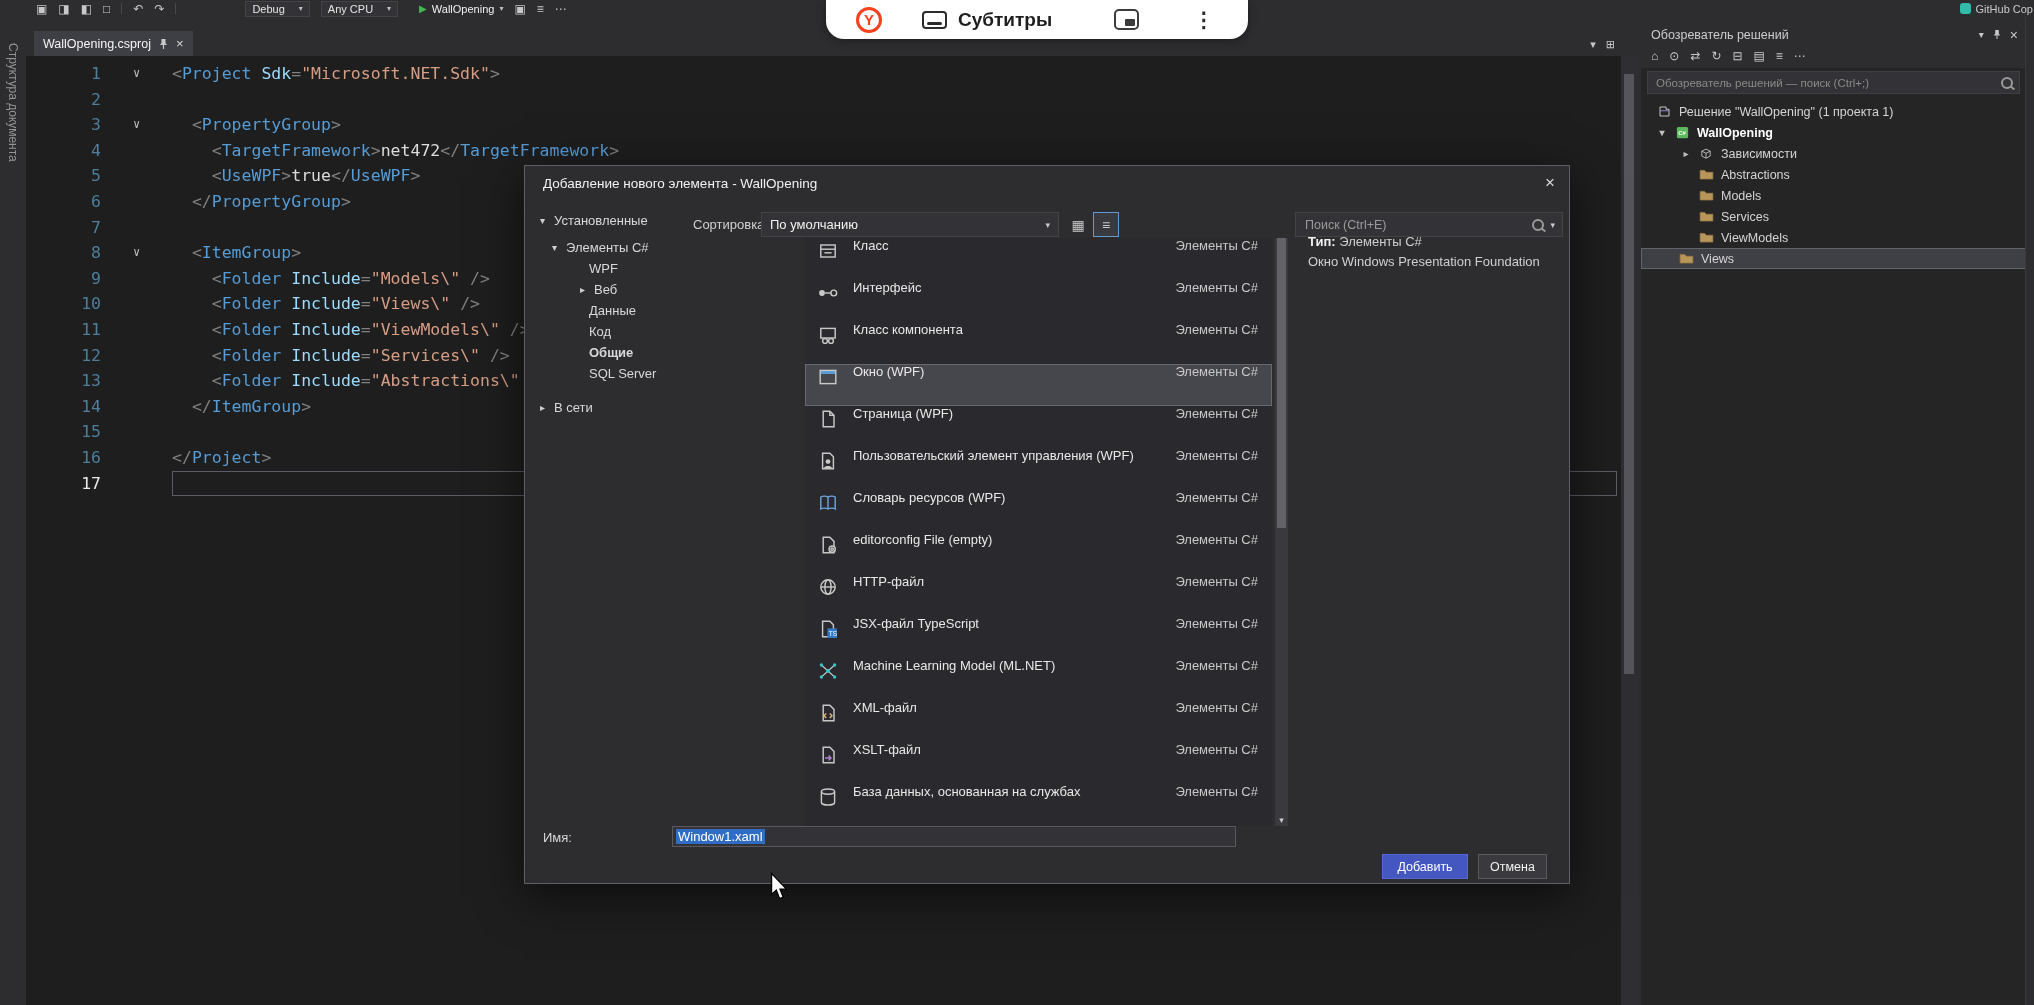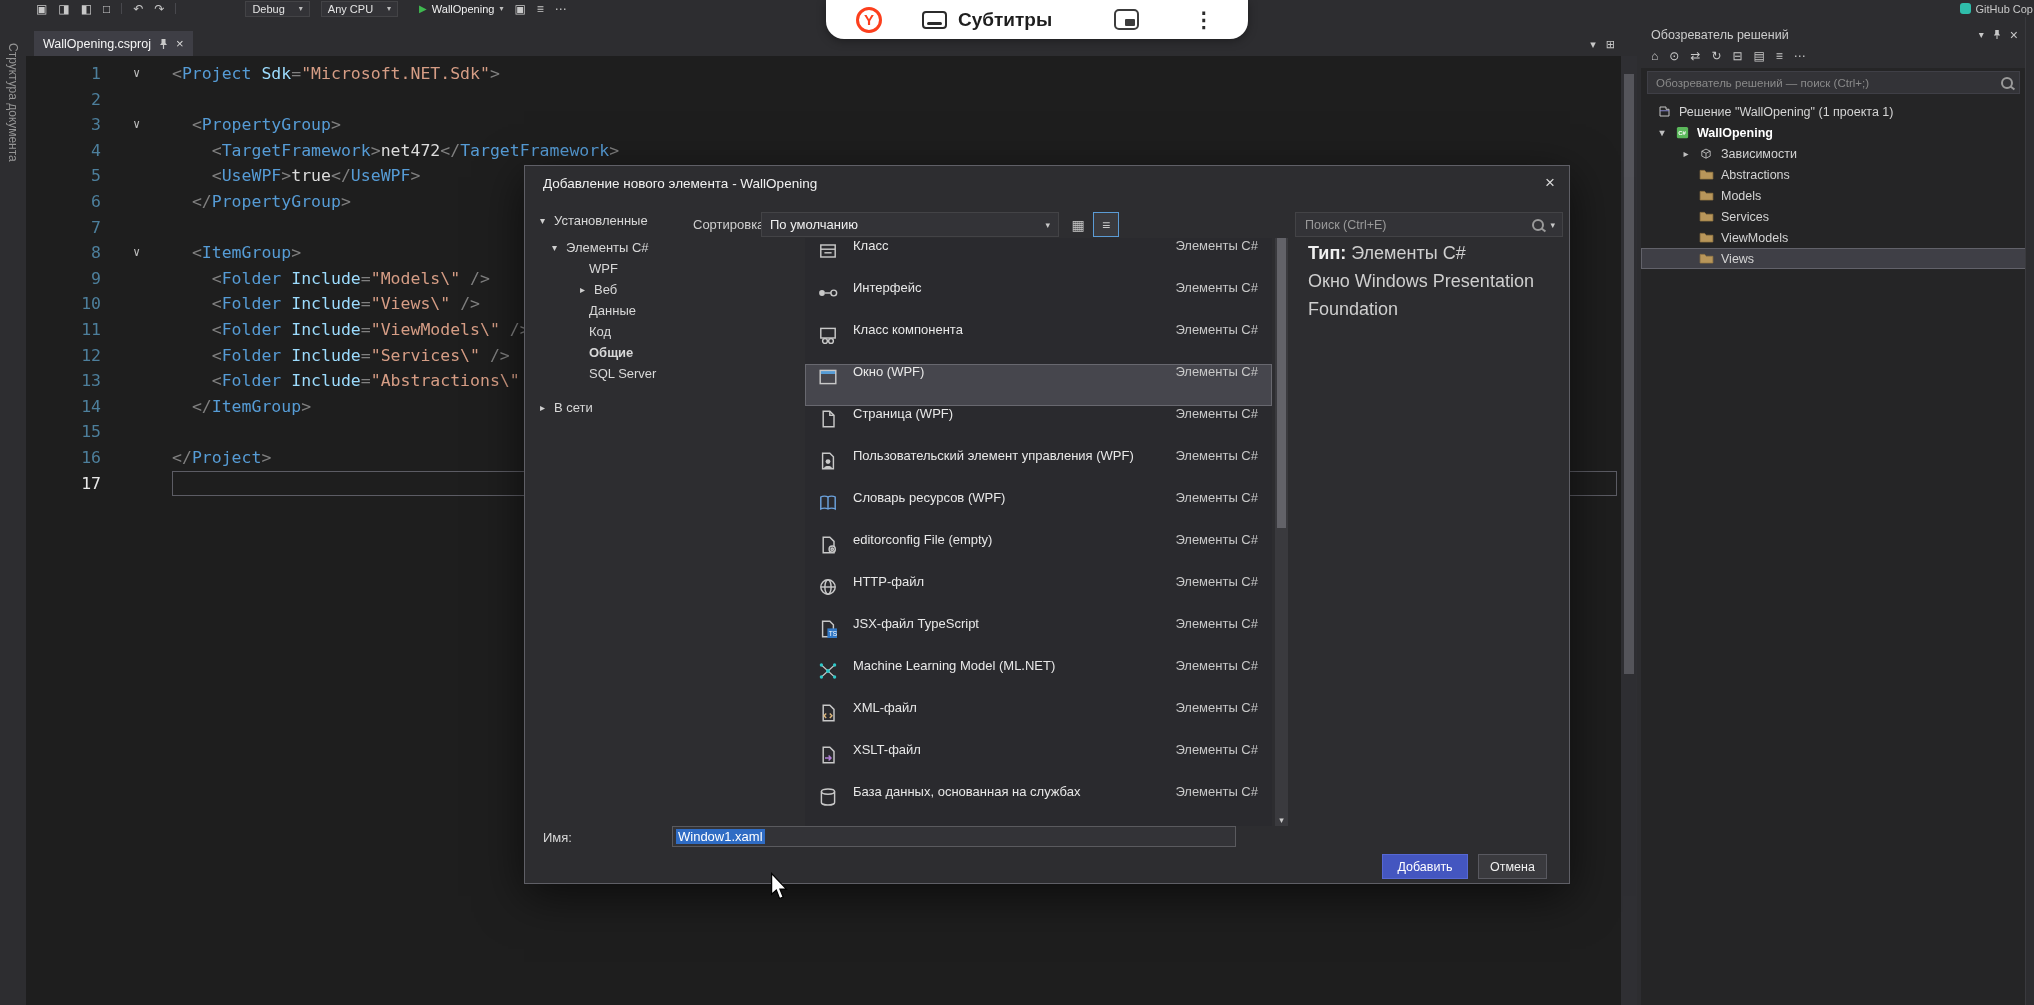--- a/index.html
+++ b/index.html
@@ -100,21 +100,21 @@
   .tpl-list{position:absolute;left:280px;top:72px;width:467px;background:#2a2a2e;}
   .tpl-row{height:42px;display:flex;gap:12px;padding:0 14px 0 10px;box-sizing:border-box;}
   .tpl-row.selected{background:#46464d;box-shadow:inset 0 0 0 1px #68686f;}
   .ticon{width:26px;height:26px;flex:none;display:flex;align-items:center;justify-content:center;}
   .ticon svg{stroke:#c8c8c8;fill:none;stroke-width:1.2;}
   .tpl-label{color:#e8e8e8;flex:1;white-space:nowrap;overflow:hidden;}
   .tpl-cat{color:#c8c8c8;flex:none;}
   .tpl-scroll{position:absolute;left:750px;top:72px;width:13px;height:588px;background:#3a3a3e;}
   .tpl-scroll .thumb{position:absolute;left:2px;right:2px;top:0;height:290px;background:#626268;}
   .tpl-scroll .down{position:absolute;bottom:1px;left:0;right:0;text-align:center;color:#c8c8c8;font-size:9px;}
-  .dlg-info{position:absolute;left:783px;top:74px;width:252px;font-size:18px;line-height:1.55;color:#cfcfcf;}
+  .dlg-info{position:absolute;left:783px;top:66px;width:252px;font-size:13px;line-height:1.55;color:#cfcfcf;}
   .dlg-info b{color:#f0f0f0;}
   .name-label{position:absolute;left:18px;top:664px;color:#d8d8d8;}
   .name-input{position:absolute;left:147px;top:660px;width:564px;height:21px;background:#333337;
               border:1px solid #5a5a5e;display:flex;align-items:center;padding:0 3px;font-size:13px;box-sizing:border-box;}
   .name-input .sel{background:#2f6cc4;color:#fff;padding:0 2px;}
   .btn{position:absolute;top:688px;height:25px;display:flex;align-items:center;justify-content:center;
        font-size:12.5px;box-sizing:border-box;}
   .btn-add{left:857px;width:86px;background:#4456c0;color:#fff;border:1px solid #5668d4;}
   .btn-cancel{left:953px;width:69px;background:#3a3a3e;color:#f0f0f0;border:1px solid #595960;}
 
@@ -301,21 +301,21 @@
         <span>Services</span>
       </div>
       <div class="srow lvl2" style="padding-left:56px;">
         <span class="sicon">
           <svg width="15" height="13" viewBox="0 0 20 16">
               <path d="M1.5 2.5h6l2 2.5h9v9h-17z" fill="#b8965a" stroke="#9a7b44"></path>
             </svg>
         </span>
         <span>ViewModels</span>
       </div>
-      <div class="srow lvl2 selected" style="padding-left:56px;">
+      <div class="srow lvl2 selected" style="padding-left:36px;">
         <span class="sicon">
           <svg width="15" height="13" viewBox="0 0 20 16">
               <path d="M1.5 2.5h6l2 2.5h9v9h-17z" fill="#b8965a" stroke="#9a7b44"></path>
             </svg>
         </span>
         <span>Views</span>
       </div>
     </div>
   </div>
 

